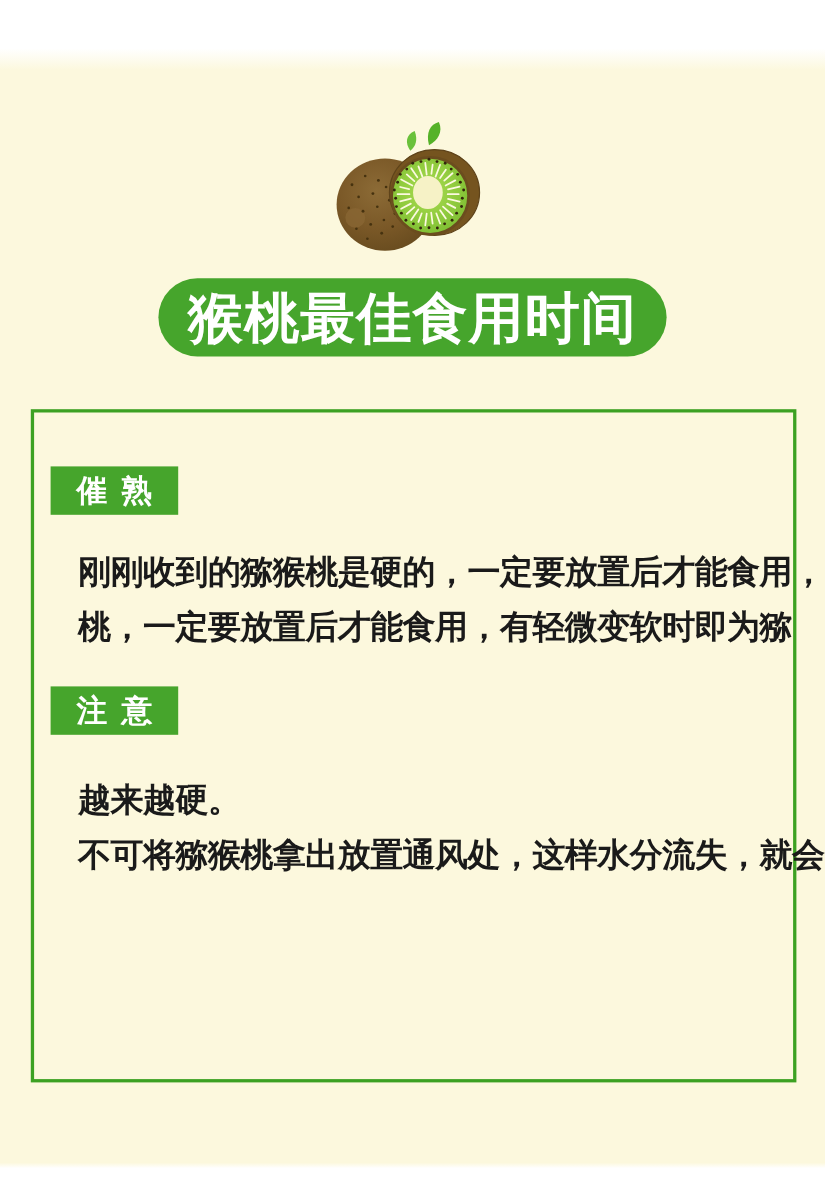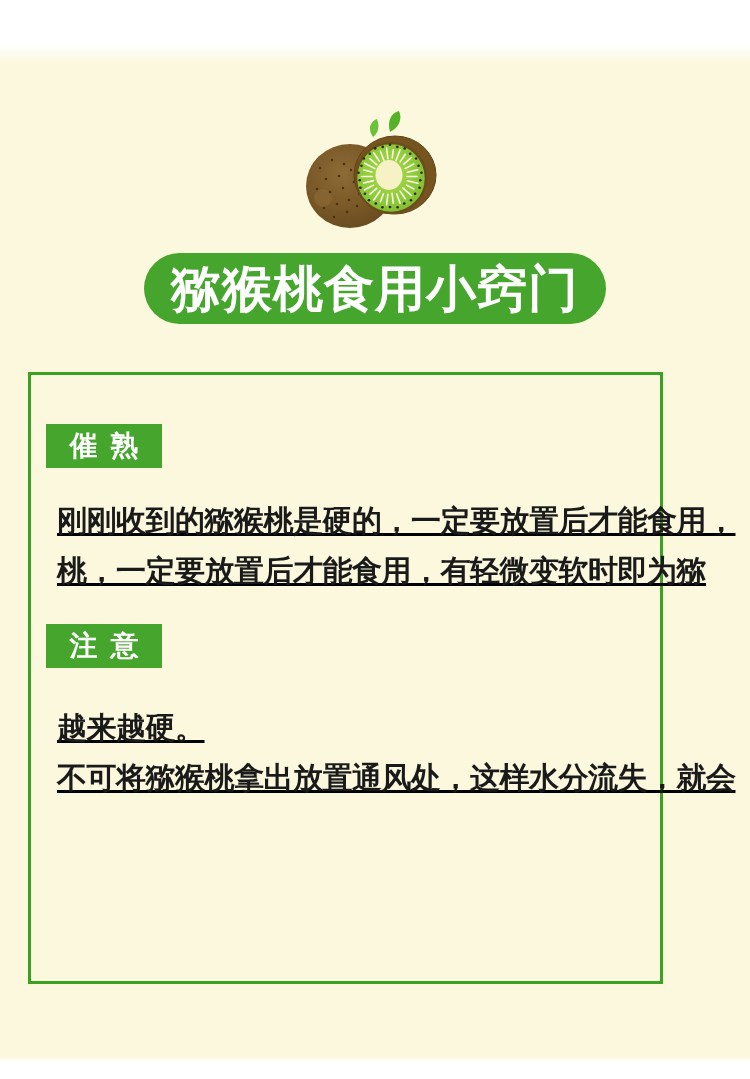--- a/index.html
+++ b/index.html
@@ -16,31 +16,31 @@
   .banner{
     position:absolute;left:144px;top:253px;width:462px;height:71px;
     background:var(--accent,#46A52C);border-radius:36px;
     display:flex;align-items:center;justify-content:center;
   }
   .banner-title{
     color:var(--banner-text,#ffffff);font-size:50px;font-weight:bold;
     letter-spacing:1px;line-height:1;white-space:nowrap;
   }
   .card{
-    position:absolute;left:28px;top:372px;width:635px;height:612px;
+    position:absolute;left:28px;top:372px;width:696px;height:612px;
     border:3px solid var(--card-border,#3CA122);box-sizing:border-box;
   }
   .sec-label{
     width:116px;height:44px;background:var(--accent,#46A52C);
     color:#ffffff;font-size:28px;font-weight:bold;text-align:center;line-height:44px;
     letter-spacing:13px;text-indent:13px;white-space:nowrap;
   }
   .sec-label.first{margin:49px 0 0 15px;}
   .sec-label.second{margin:28px 16px 0 15px;}
-  .para{margin-left:26px;text-decoration:underline;}
+  .para{margin-left:40px;}
   .para.first{margin-top:28px;}
   .para.second{margin-top:35px;}
   .line{
     height:50px;line-height:50px;font-size:30px;font-weight:bold;
     color:var(--text,#1A1A1A);letter-spacing:-0.5px;white-space:nowrap;
   }
 </style>
 </head>
 <body>
 
@@ -146,21 +146,21 @@
           <circle cx="106.7" cy="44.4" r="1.3"></circle>
           <circle cx="112.2" cy="49.7" r="1.3"></circle>
           <circle cx="118.1" cy="54.5" r="1.3"></circle>
           <circle cx="120.5" cy="61.7" r="1.3"></circle>
           <circle cx="123.5" cy="68.7" r="1.3"></circle>
         </g>
     </g>
   </svg>
 
   <div class="banner">
-    <span class="banner-title">猕猴桃食用小窍门</span>
+    <span class="banner-title">猴桃最佳食用时间</span>
   </div>
 
   <div class="card">
     <div>
       <div class="sec-label first">催熟</div>
       <div class="para first">
         <div class="line">刚刚收到的猕猴桃是硬的，一定要放置后才能食用，</div>
         <div class="line">桃，一定要放置后才能食用，有轻微变软时即为猕</div>
       </div>
     </div>

